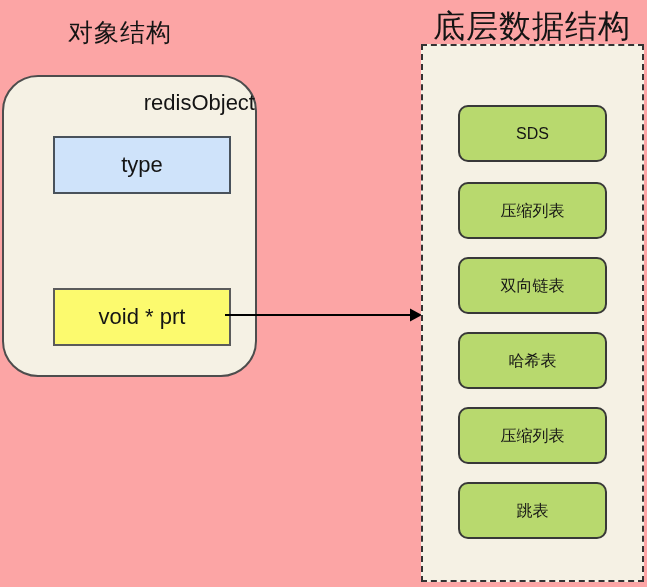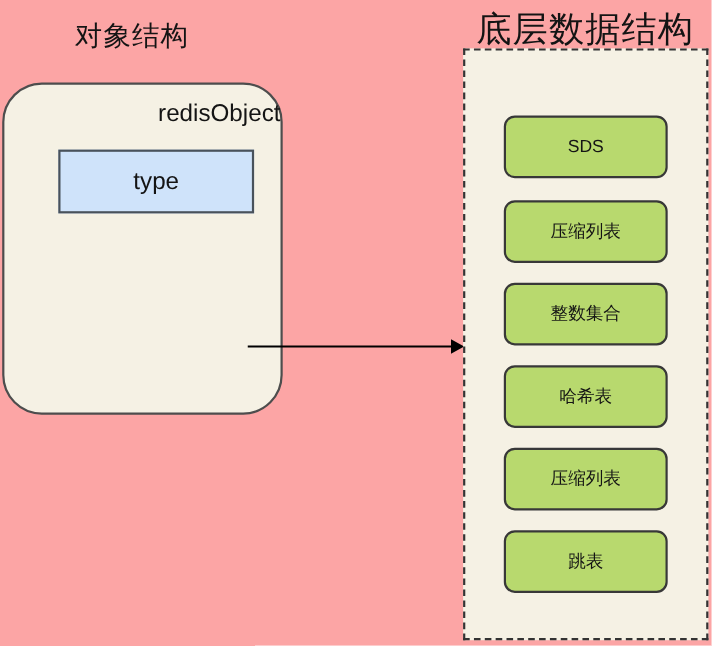--- a/index.html
+++ b/index.html
@@ -94,29 +94,30 @@
 
 <div class="canvas">
 
   <div class="section-title left-title">对象结构</div>
 
   <div class="section-title right-title">底层数据结构</div>
 
   <div class="redis-container">
     <div class="redis-label">redisObject</div>
     <div class="field field-blue f1">type</div>
+    <div class="field field-yellow f3">void * prt</div>
   </div>
 
   <svg class="arrow-svg" viewBox="0 0 200 22" xmlns="http://www.w3.org/2000/svg">
     <line x1="0" y1="11" x2="186" y2="11" stroke="#000000" stroke-width="2"></line>
     <polygon points="185,4.5 197,11 185,17.5" fill="#000000"></polygon>
   </svg>
 
   <div class="dashed-container">
     <div class="gbox g1">SDS</div>
     <div class="gbox g2">压缩列表</div>
-    <div class="gbox g3">整数集合</div>
+    <div class="gbox g3">双向链表</div>
     <div class="gbox g4">哈希表</div>
     <div class="gbox g5">压缩列表</div>
     <div class="gbox g6">跳表</div>
   </div>
 
 </div>
 
 </body></html>

